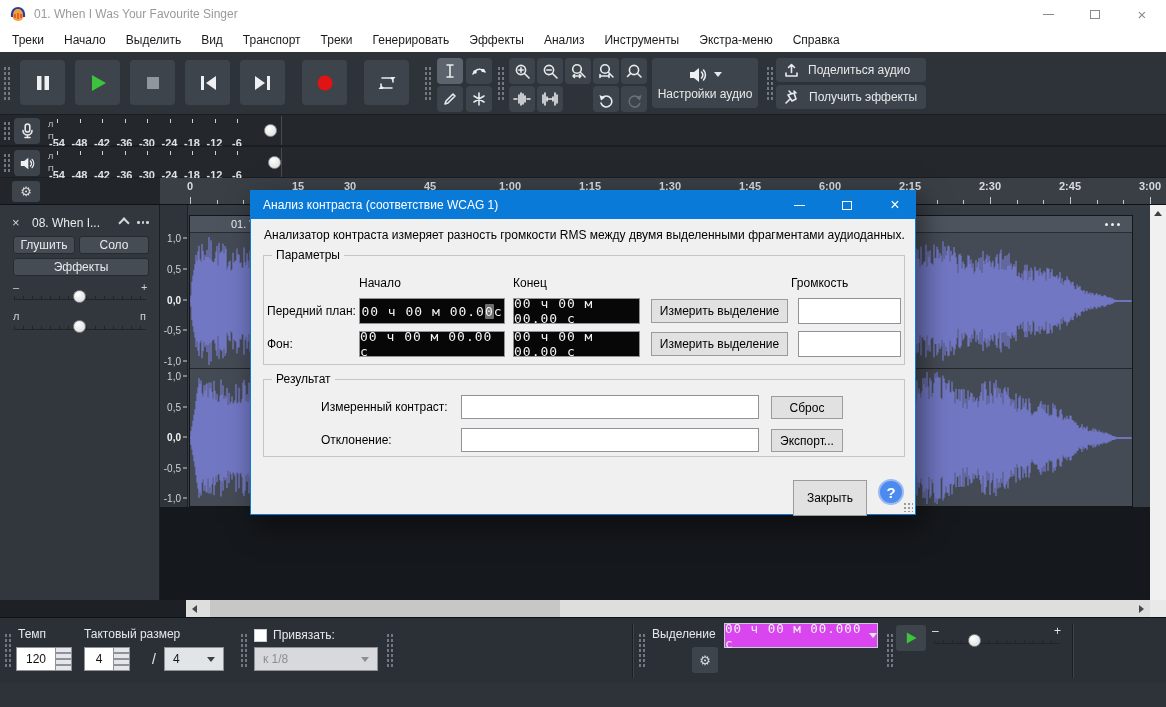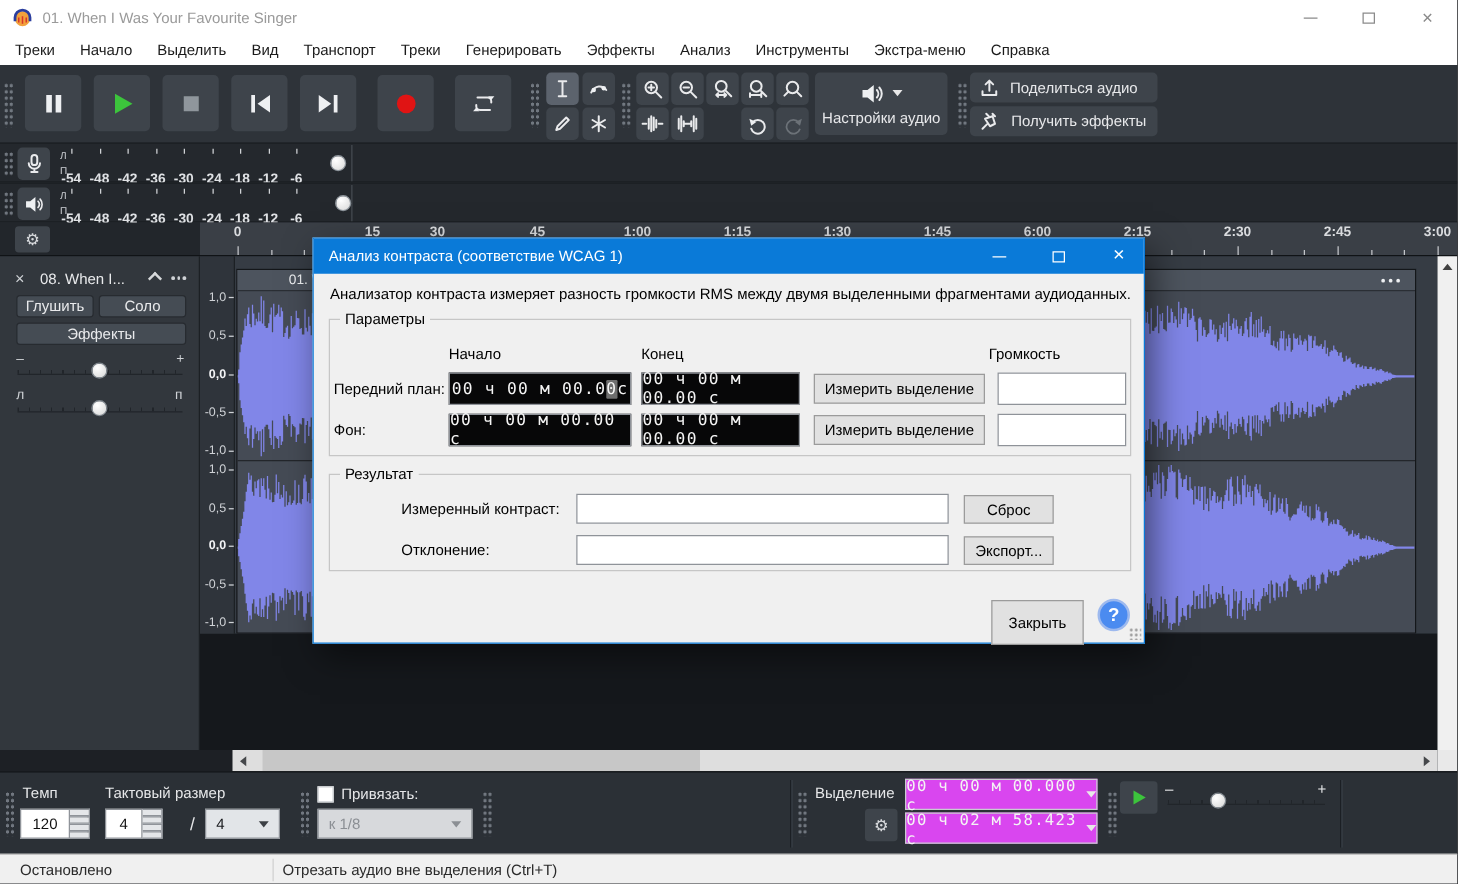--- a/index.html
+++ b/index.html
@@ -553,43 +553,34 @@
     <div class="vsep" style="left:632px;top:6px;height:54px"></div>
     <div class="grip" style="left:638px;top:15px;height:36px"></div>
     <span class="blabel" style="left:652px;top:9px">Выделение</span>
     <div class="tbtn" style="left:692px;top:29px;width:26px;height:26px;border-radius:3px">
       <span style="color:#d8dadd;font-size:13px;line-height:1">⚙</span>
     </div>
     <div class="timefield" style="left:724px;top:5px;width:154px;height:25px;font-size:12.5px;letter-spacing:1px;gap:6px">
       <span>00 ч 00 м 00.000 с</span>
       <div class="tri-white"></div>
     </div>
-    <div class="timefield" style="left:724px;top:32px;width:154px;height:25px;font-size:12.5px;letter-spacing:1px;gap:6px">
-      <span>00 ч 02 м 58.423 с</span>
-      <div class="tri-white"></div>
-    </div>
 
     <div class="grip" style="left:886px;top:15px;height:36px"></div>
     <div class="tbtn" style="left:896px;top:7px;width:30px;height:26px;border-radius:3px">
       <svg width="14" height="14" viewBox="0 0 20 20">
           <polygon points="4,2 18,10 4,18" fill="#3cc43c"></polygon>
         </svg>
     </div>
     <span class="blabel" style="left:932px;top:6px;font-size:12px">–</span>
     <span class="blabel" style="left:1054px;top:6px;font-size:12px">+</span>
     <div class="slider-line" style="left:934px;top:22px;width:126px"></div>
     <div class="ball" style="left:968px;top:16px"></div>
     <div class="vsep" style="left:1072px;top:6px;height:54px"></div>
   </div>
 
-  <div class="statusbar">
-    <span class="abs" style="left:16px;top:5px">Остановлено</span>
-    <div class="sep" style="left:218px"></div>
-    <span class="abs" style="left:226px;top:5px">Отрезать аудио вне выделения (Ctrl+T)</span>
-  </div>
 
   <div class="dialog">
     <div class="dlg-title">
       <span class="txt">Анализ контраста (соответствие WCAG 1)</span>
       <div class="dlg-wbtn" style="left:525px">
           <div style="width:11px;height:1px;background:#fff"></div>
         </div>
       <div class="dlg-wbtn" style="left:573px">
           <div style="width:10px;height:9px;border:1px solid #fff"></div>
         </div>

